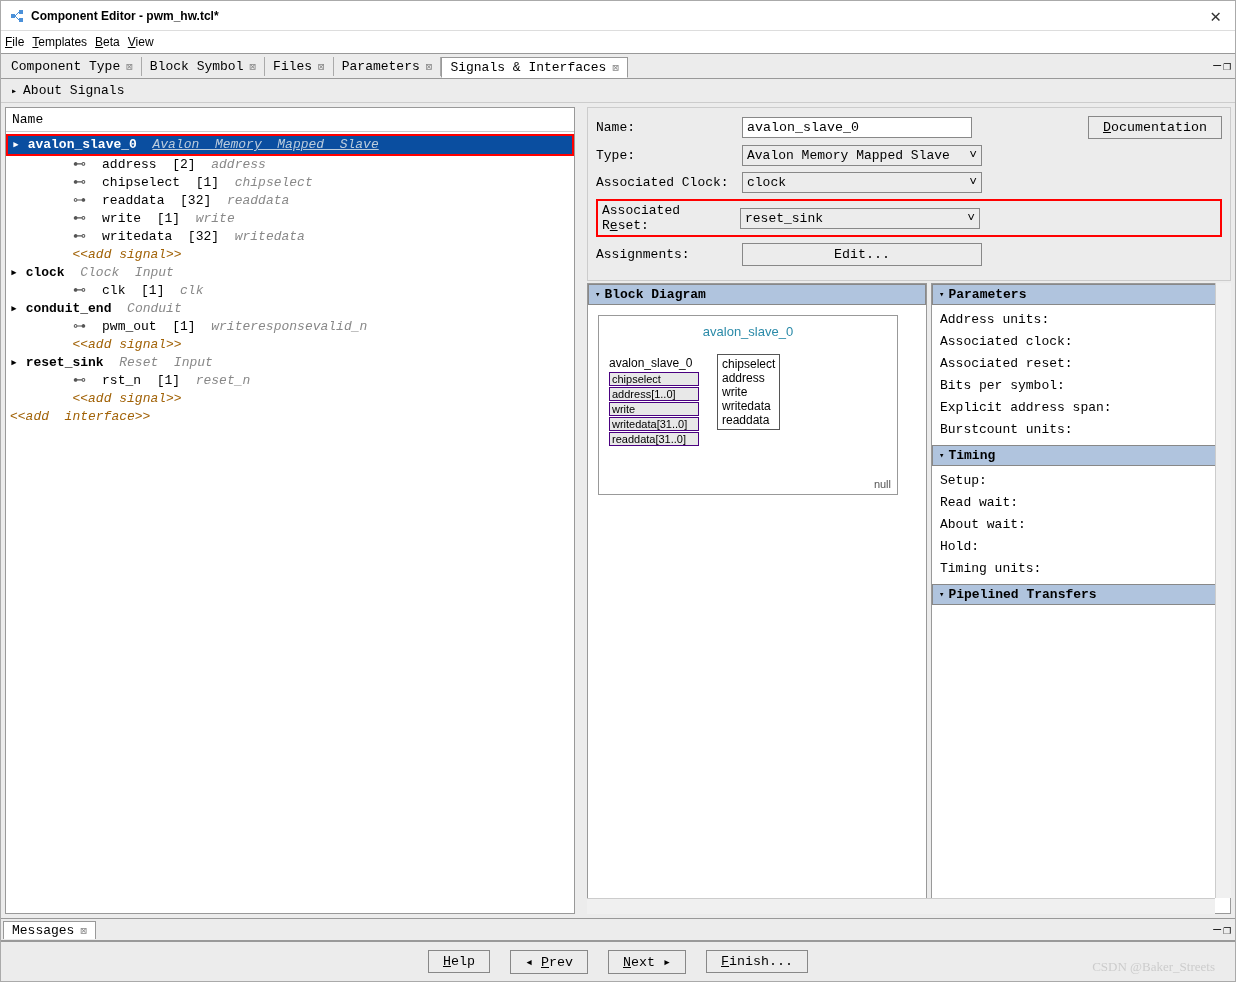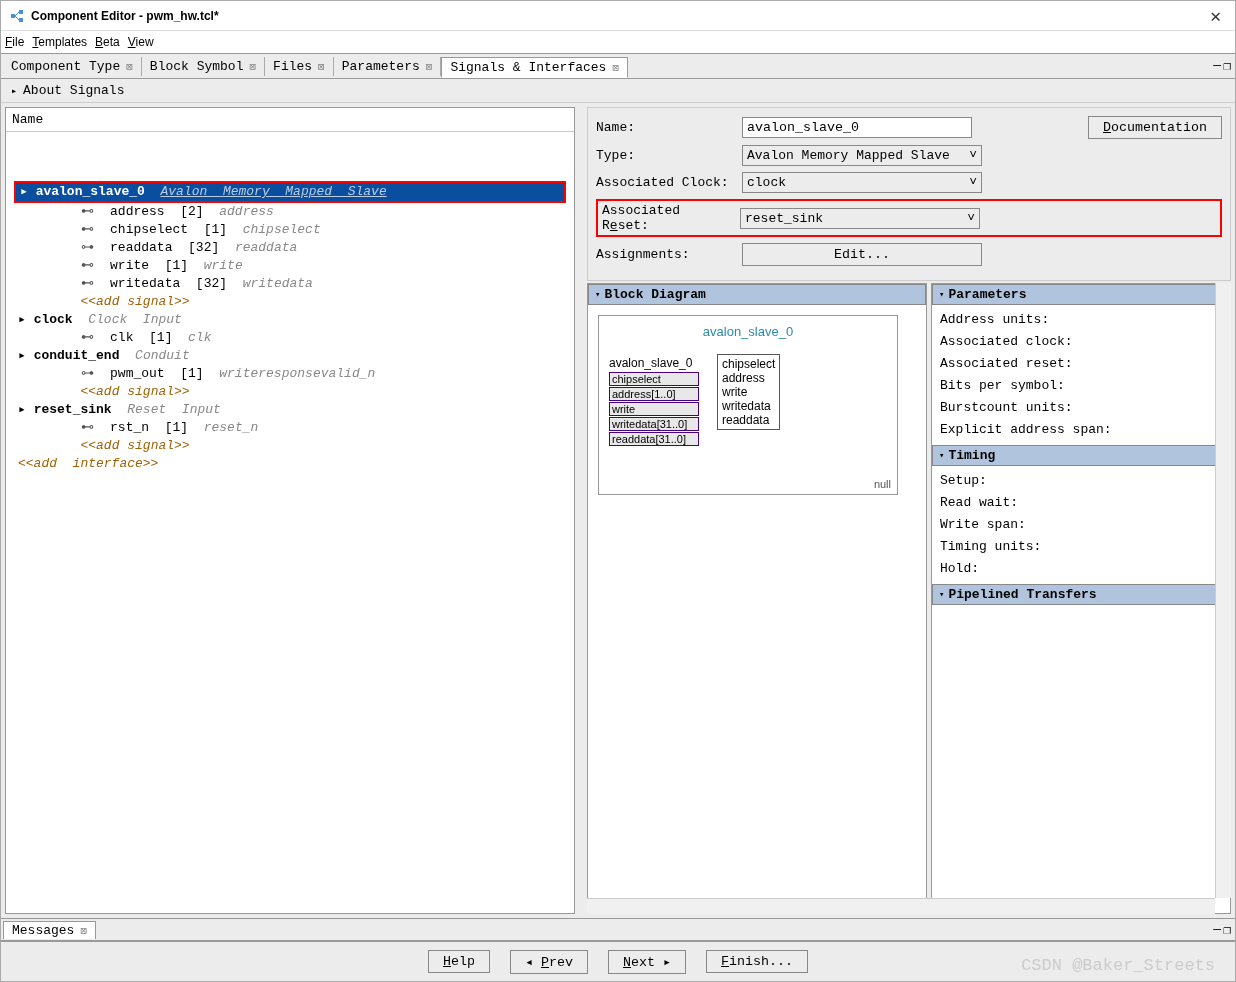--- a/index.html
+++ b/index.html
@@ -19,21 +19,21 @@
 .tabs-right { margin-left: auto; display: flex; gap: 2px; padding-right: 4px; }
 .about-bar { background: #ececec; border-bottom: 1px solid #ccc; padding: 4px 10px; display: flex; align-items: center; }
 .about-bar .tri { margin-right: 6px; font-size: 10px; }
 .main { flex: 1; display: flex; background: #ececec; padding: 4px; gap: 4px; min-height: 0; }
 .panel { background: #fff; border: 1px solid #999; }
 .left-panel { width: 570px; display: flex; flex-direction: column; }
 .right-col { flex: 1; display: flex; flex-direction: column; gap: 2px; min-height: 0; margin-left: 8px; }
 .right-top { background: #ececec; padding: 8px; border: 1px solid #ccc; }
 .right-bot { flex: 1; display: flex; gap: 4px; min-height: 0; }
 .name-hdr { padding: 4px 6px; border-bottom: 1px solid #ccc; }
-.tree { padding: 2px 8px; line-height: 18px; overflow: auto; flex: 1; margin-top: 47px; }
+.tree { padding: 2px 0; line-height: 18px; overflow: auto; flex: 1; }
 .tree-row { white-space: pre; padding: 0 4px; }
 .tree-row.selected { background: #0a4ea0; color: #fff; border: 2px solid red; }
 .tree-row.selected .gray-txt { color: #bcd; font-style: italic; text-decoration: underline; }
 .gray-txt { color: #888; font-style: italic; }
 .add-txt { color: #a16207; font-style: italic; }
 .icon-port { display: inline-block; width: 14px; text-align: center; color: #555; }
 .form-row { display: flex; align-items: center; margin-bottom: 6px; gap: 6px; }
 .form-label { width: 140px; }
 .text-input { width: 230px; padding: 2px 4px; border: 1px solid #888; background: #fff; font-family: inherit; }
 .dropdown { width: 240px; padding: 2px 4px; border: 1px solid #888; background: #ececec; font-family: inherit; display: flex; justify-content: space-between; align-items: center; }
@@ -51,21 +51,21 @@
 .port-list { position: absolute; left: 10px; top: 40px; font-family: Arial, sans-serif; font-size: 11px; }
 .port-item { border: 1px solid #4a0080; background: #e8e8e8; padding: 0 2px; margin-bottom: 1px; width: 90px; }
 .null-lbl { position: absolute; right: 6px; bottom: 4px; font-family: Arial, sans-serif; font-size: 11px; color: #555; }
 .param-body { padding: 4px 8px; line-height: 22px; }
 .messages-panel { background: #ececec; border-top: 1px solid #999; }
 .msg-tabs { display: flex; align-items: center; border-bottom: 1px solid #999; height: 22px; }
 .msg-tab { background: #fff; border: 1px solid #999; border-bottom: none; padding: 1px 8px; display: flex; align-items: center; gap: 6px; margin-left: 2px; }
 .msg-body { background: #fff; border: 1px solid #999; margin: 2px; height: 160px; padding: 6px; }
 .info-icon { color: #2a6ec4; font-weight: bold; }
 .footer { height: 40px; display: flex; align-items: center; justify-content: center; gap: 20px; background: #ececec; border-top: 1px solid #999; }
-.watermark { position: absolute; right: 20px; bottom: 6px; color: #ccc; font-family: Liberation Mono, monospace; font-size: 17px; }
+.watermark { position: absolute; right: 20px; bottom: 6px; color: #ccc; font-family: Liberation Serif, serif; font-size: 13px; }
 .scrollwrap { position: relative; }
 .vsb { position: absolute; right: 0; top: 0; bottom: 16px; width: 16px; background: #f0f0f0; border-left: 1px solid #ccc; }
 .hsb { position: absolute; left: 0; right: 16px; bottom: 0; height: 16px; background: #f0f0f0; border-top: 1px solid #ccc; }
 </style>
 </head>
 <body>
 
 <div class="window">
   <div class="titlebar">
     <svg class="icon" viewBox="0 0 16 16">
@@ -208,33 +208,33 @@
         <div class="params-panel">
           <div class="section-hdr">
               <span class="tri">▾</span>
               <span>Parameters</span>
             </div>
           <div class="param-body">
             <div>Address units:</div>
             <div>Associated clock:</div>
             <div>Associated reset:</div>
             <div>Bits per symbol:</div>
+            <div>Explicit address span:</div>
             <div>Burstcount units:</div>
-            <div>Explicit address span:</div>
           </div>
           <div class="section-hdr">
               <span class="tri">▾</span>
               <span>Timing</span>
             </div>
           <div class="param-body">
             <div>Setup:</div>
             <div>Read wait:</div>
-            <div>Write span:</div>
+            <div>About wait:</div>
+            <div>Hold:</div>
             <div>Timing units:</div>
-            <div>Hold:</div>
           </div>
           <div class="section-hdr">
               <span class="tri">▾</span>
               <span>Pipelined Transfers</span>
             </div>
         </div>
         <div class="vsb"></div>
         <div class="hsb"></div>
       </div>
     </div>

